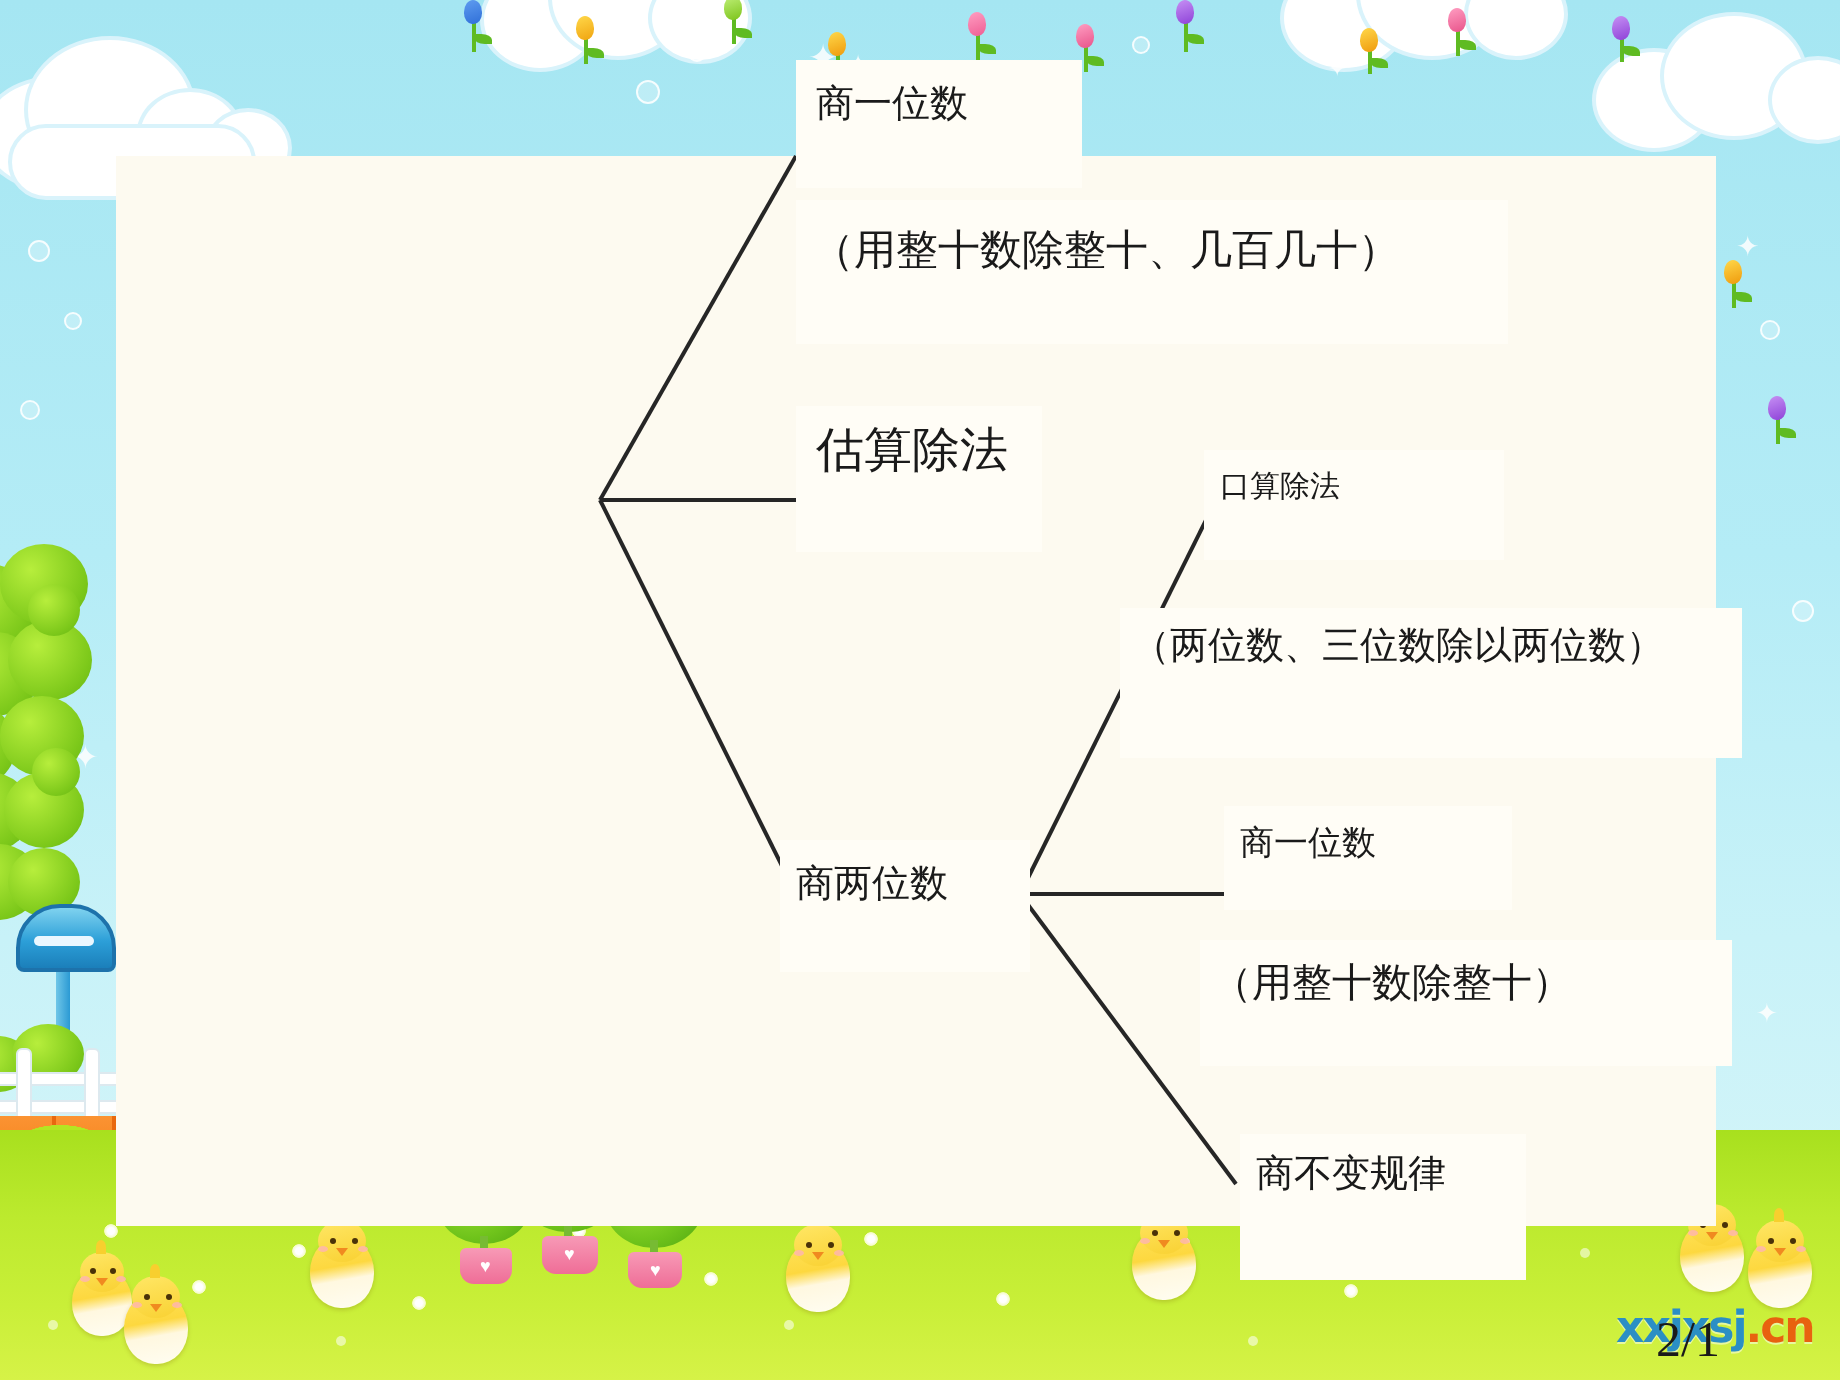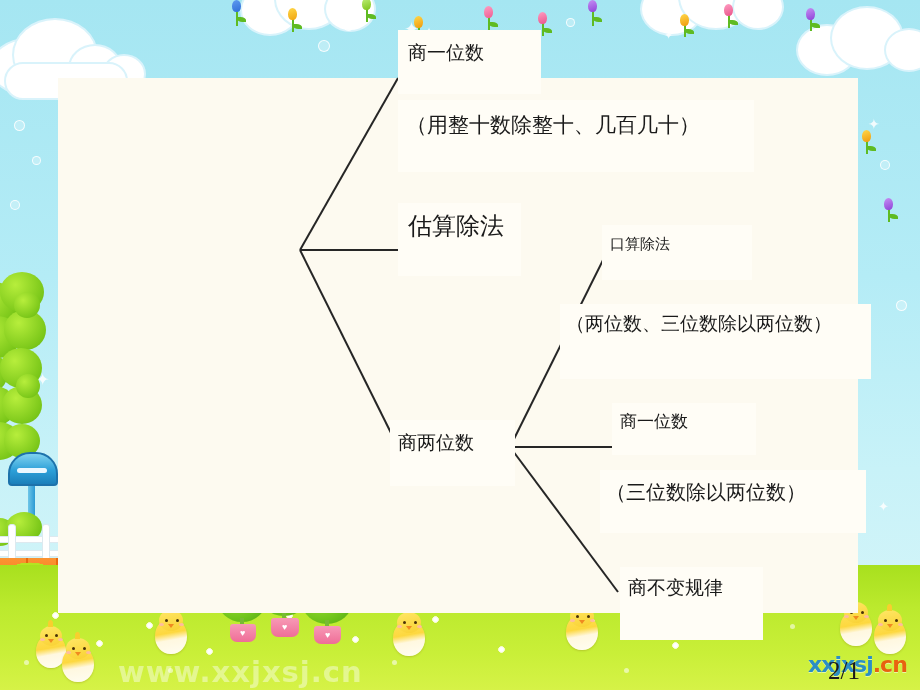--- a/index.html
+++ b/index.html
@@ -100,21 +100,21 @@
            padding:12px 0 0 14px;}
   .n-kousuan{left:398px;top:30px;width:133px;height:54px;font-size:19px;line-height:26px;padding:10px 0 0 10px;}
   .n-kousuan-sub{left:398px;top:100px;width:348px;height:62px;font-size:21px;line-height:30px;padding:10px 0 0 8px;}
   .n-gusuan{left:398px;top:203px;width:113px;height:63px;font-size:24px;line-height:26px;padding:10px 0 0 10px;}
   .n-bisuan{left:390px;top:420px;width:117px;height:56px;font-size:19px;line-height:26px;padding:10px 0 0 8px;}
 
   .n-s1{left:602px;top:225px;width:142px;height:47px;font-size:15px;line-height:22px;padding:8px 0 0 8px;}
   .n-s1-sub{left:560px;top:304px;width:305px;height:70px;font-size:19px;line-height:29px;padding:5px 0 0 6px;white-space:normal;}
   .n-s2{left:612px;top:403px;width:136px;height:45px;font-size:17px;line-height:24px;padding:7px 0 0 8px;}
   .n-s2-sub{left:600px;top:470px;width:260px;height:55px;font-size:20px;line-height:28px;padding:8px 0 0 6px;}
-  .n-s3{left:620px;top:567px;width:135px;height:65px;font-size:19px;line-height:26px;padding:8px 0 0 8px;}
+  .n-s3{left:620px;top:567px;width:135px;height:65px;font-size:19px;line-height:26px;padding:8px 0 0 8px;font-family:Liberation Mono, monospace;}
 
   
   .logo{position:absolute;left:808px;top:652px;font-size:22px;font-weight:bold;
         font-family:"DejaVu Sans","Liberation Sans",sans-serif;letter-spacing:-1px;
         text-shadow:0 1px 0 rgba(255,255,255,.5);}
   .logo .a{color:#2b8fc4;}
   .logo .b{color:#e8620f;}
   .pageno{position:absolute;left:828px;top:657px;font-size:25px;color:#1a1a1a;
           font-family:"Liberation Serif","DejaVu Serif",serif;}
   .watermark{position:absolute;left:118px;top:655px;font-size:29px;font-weight:bold;
@@ -405,23 +405,22 @@
   <div class="node n-kousuan-sub">（用整十数除整十、几百几十）</div>
 
   <div class="node n-gusuan">估算除法</div>
 
   <div class="node n-bisuan">商两位数</div>
 
   <div class="node n-s1">口算除法</div>
   <div class="node n-s1-sub">（两位数、三位数除以两位数）</div>
 
   <div class="node n-s2">商一位数</div>
-  <div class="node n-s2-sub">（三位数除以两位数）</div>
+  <div class="node n-s2-sub">（用整十数除整十）</div>
 
   <div class="node n-s3">商不变规律</div>
 
-  <div class="watermark">www.xxjxsj.cn</div>
 
   <div class="logo"><span class="a">xxjxsj</span><span class="b">.cn</span></div>
 
   <div class="pageno">2/1</div>
 
 </div>
 
 </body></html>

